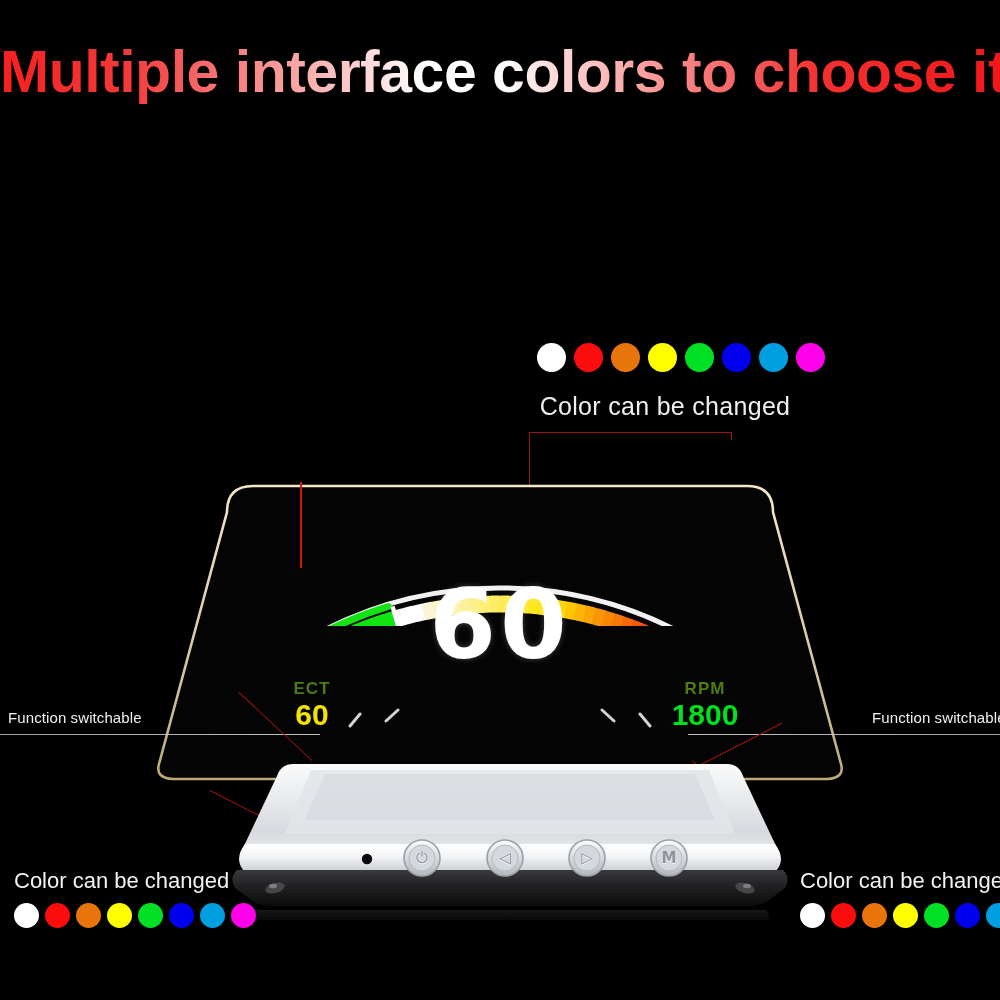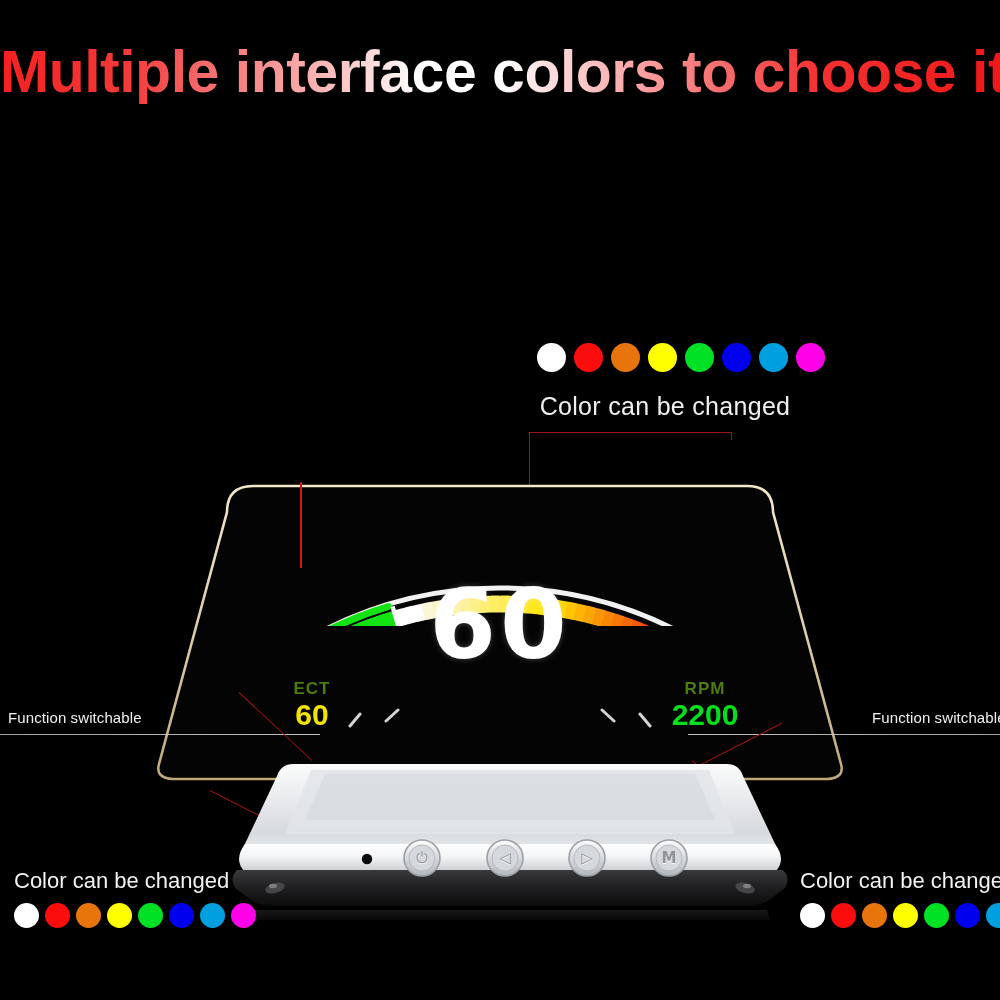--- a/index.html
+++ b/index.html
@@ -300,21 +300,21 @@
       </g>
     </svg>
 
     <div class="side-readout" id="ect-readout">
       <div class="rlabel">ECT</div>
       <div class="rvalue" id="ect-value" style="color: rgb(242, 228, 0);">60</div>
     </div>
 
     <div class="side-readout" id="rpm-readout">
       <div class="rlabel">RPM</div>
-      <div class="rvalue" id="rpm-value" style="color: rgb(0, 224, 28);">2200</div>
+      <div class="rvalue" id="rpm-value" style="color: rgb(0, 224, 28);">1800</div>
     </div>
   </div>
 
   <div class="fn-callout" id="fn-left">
     <span class="fn-text">Function switchable</span>
   </div>
   <div class="fn-rule" id="fn-rule-left"></div>
 
   <div class="fn-callout" id="fn-right">
     <span class="fn-text">Function switchable</span>

